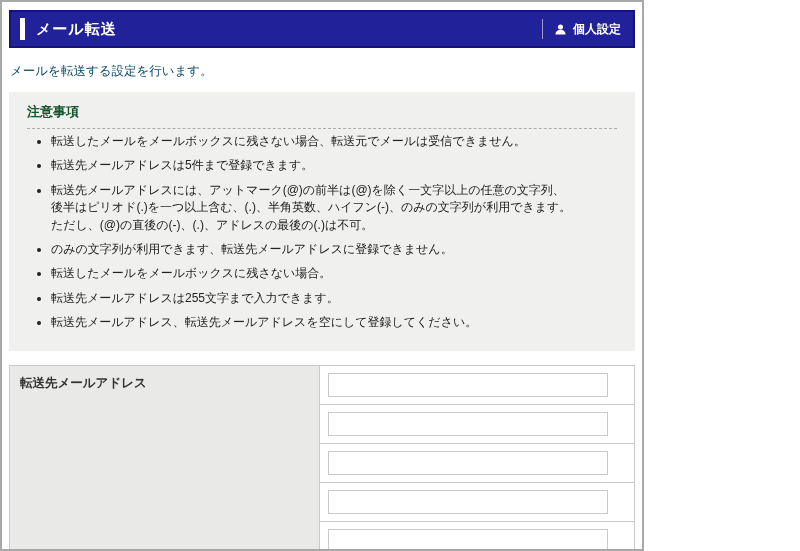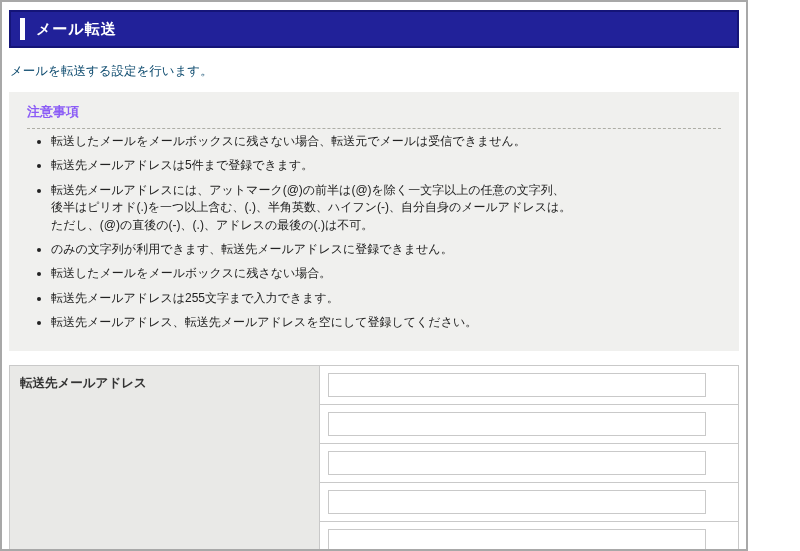--- a/index.html
+++ b/index.html
@@ -3,21 +3,21 @@
 <meta charset="utf-8">
 <style>
   * { box-sizing: border-box; margin: 0; padding: 0; }
   html, body { background: #fff; }
   body {
     width: 800px; height: 551px;
     font-family: "Liberation Sans", "DejaVu Sans", sans-serif;
     color: #222;
   }
   .page {
-    width: 748px; height: 551px;
+    width: 644px; height: 551px;
     border: 2px solid #a8a8a8;
     background: #fff;
     padding: 8px 7px 0 7px;
     overflow: hidden;
   }
 
   
   .header-bar {
     height: 38px;
     background: #212199;
@@ -57,21 +57,21 @@
 
   
   .notice-box {
     background: #f0f0ee;
     padding: 6px 16px 12px 16px;
     margin-bottom: 14px;
   }
   .notice-title {
     font-size: 13px;
     font-weight: bold;
-    color: #8b5cf6;
+    color: #14532d;
     padding: 5px 2px 7px 2px;
   }
   .notice-divider {
     border-bottom: 1px dashed #aeaea6;
     margin: 0 2px;
   }
   .notice-list {
     list-style: disc;
     margin: 4px 0 2px 0;
     padding-left: 26px;
@@ -116,32 +116,41 @@
   }
 </style>
 </head>
 <body>
 
 <div class="page">
 
   <div class="header-bar">
     <span class="accent-bar"></span>
     <span class="page-title">メール転送</span>
+    <span class="header-right">
+      <span class="person-icon">
+        <svg width="13" height="13" viewBox="0 0 16 16">
+          <circle cx="8" cy="4.8" r="3.1" fill="#ffffff"></circle>
+          <path d="M1.8 14c0-3.4 2.8-5.6 6.2-5.6s6.2 2.2 6.2 5.6z" fill="#ffffff"></path>
+        </svg>
+      </span>
+      <span class="personal-settings-label">個人設定</span>
+    </span>
   </div>
 
   <p class="description">メールを転送する設定を行います。</p>
 
   <div class="notice-box">
     <div class="notice-title">注意事項</div>
     <div class="notice-divider"></div>
     <ul class="notice-list">
       <li>転送したメールをメールボックスに残さない場合、転送元でメールは受信できません。</li>
       <li>転送先メールアドレスは5件まで登録できます。</li>
       <li>転送先メールアドレスには、アットマーク(@)の前半は(@)を除く一文字以上の任意の文字列、
-後半はピリオド(.)を一つ以上含む、(.)、半角英数、ハイフン(-)、自分自身のメールアドレスは。
+後半はピリオド(.)を一つ以上含む、(.)、半角英数、ハイフン(-)、のみの文字列が利用できます。
 ただし、(@)の直後の(-)、(.)、アドレスの最後の(.)は不可。</li>
       <li>のみの文字列が利用できます、転送先メールアドレスに登録できません。</li>
       <li>転送したメールをメールボックスに残さない場合。</li>
       <li>転送先メールアドレスは255文字まで入力できます。</li>
       <li>転送先メールアドレス、転送先メールアドレスを空にして登録してください。</li>
     </ul>
   </div>
 
   <table class="forward-table">
     <tbody>

